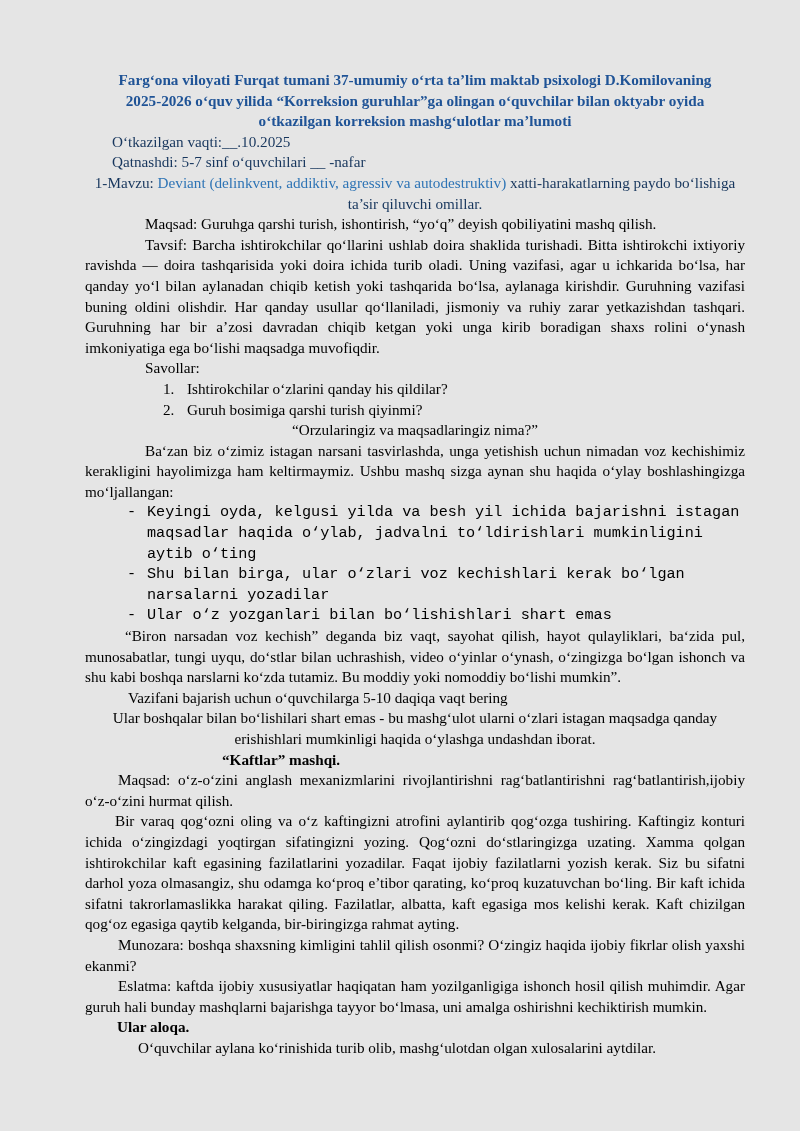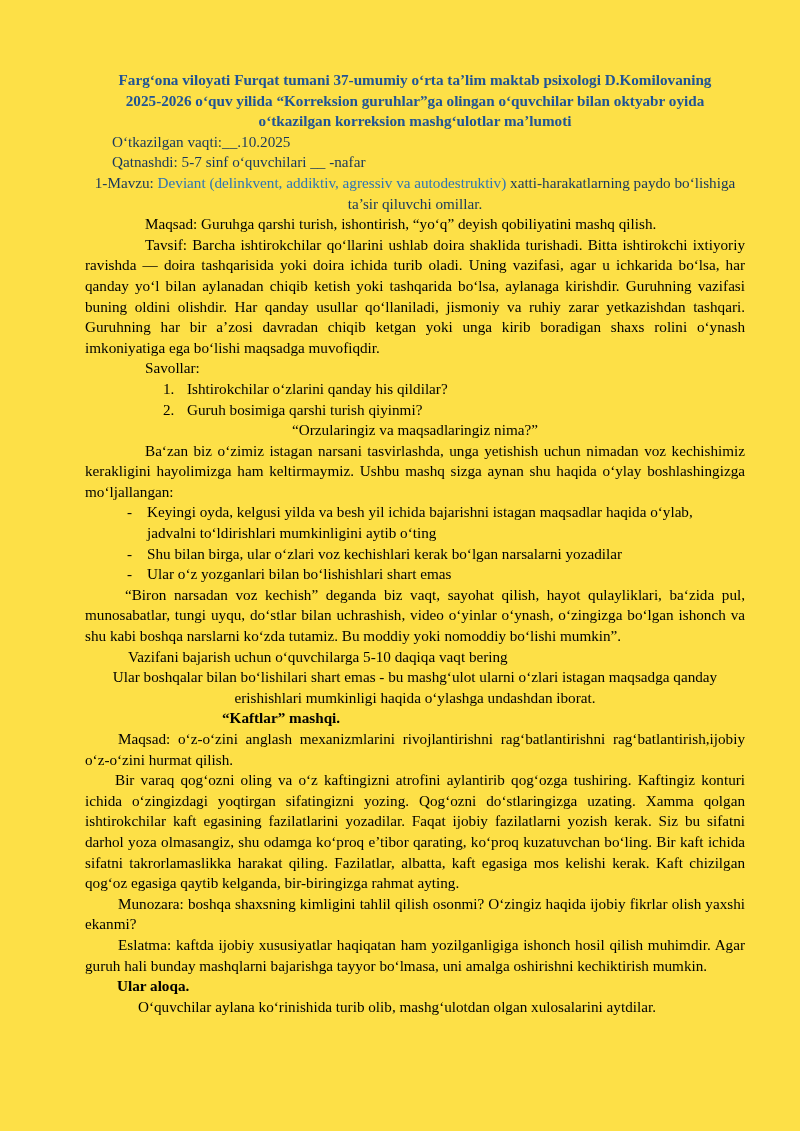--- a/index.html
+++ b/index.html
@@ -1,21 +1,21 @@
 <!DOCTYPE html>
 <html><head>
 <meta charset="utf-8">
 <style>
   html, body { margin: 0; padding: 0; background: #ffffff; }
   .page {
     position: relative;
     width: 800px;
     height: 1131px;
     margin: 0 auto;
-    background: #fde047;
+    background: #e5e5e5;
     box-sizing: border-box;
     padding: 70px 55px 0 85px;
     font-family: "Liberation Serif", "DejaVu Serif", serif;
     font-size: 15.2px;
     line-height: 20.6px;
     color: #000000;
     overflow: hidden;
   }
   p { margin: 0; }
   .j { text-align: justify; }
@@ -24,21 +24,21 @@
   .navy { color: #17365D; }
   .blue { color: #2E74B5; }
   .header-title { color: #1F5396; font-weight: bold; text-align: center; padding: 0 14px; }
   .meta { padding-left: 27px; }
   .ind60 { text-indent: 60px; }
   .ind40 { text-indent: 40px; }
   .ind33 { text-indent: 33px; }
   .ind30 { text-indent: 30px; }
   .qrow { padding-left: 78px; }
   .qnum { display: inline-block; width: 24px; }
-  .drow { padding-left: 62px; text-indent: -20px; }
+  .drow { padding-left: 62px; text-indent: -20px; font-family: Liberation Mono, monospace; }
   .dmark { display: inline-block; width: 20px; text-indent: 0; }
   .time-line { padding-left: 43px; }
   .kaft-heading { padding-left: 137px; font-weight: bold; }
   .feedback-heading { padding-left: 32px; font-weight: bold; }
   .feedback-text { padding-left: 53px; }
 </style>
 </head>
 <body>
 
 <div class="page">

